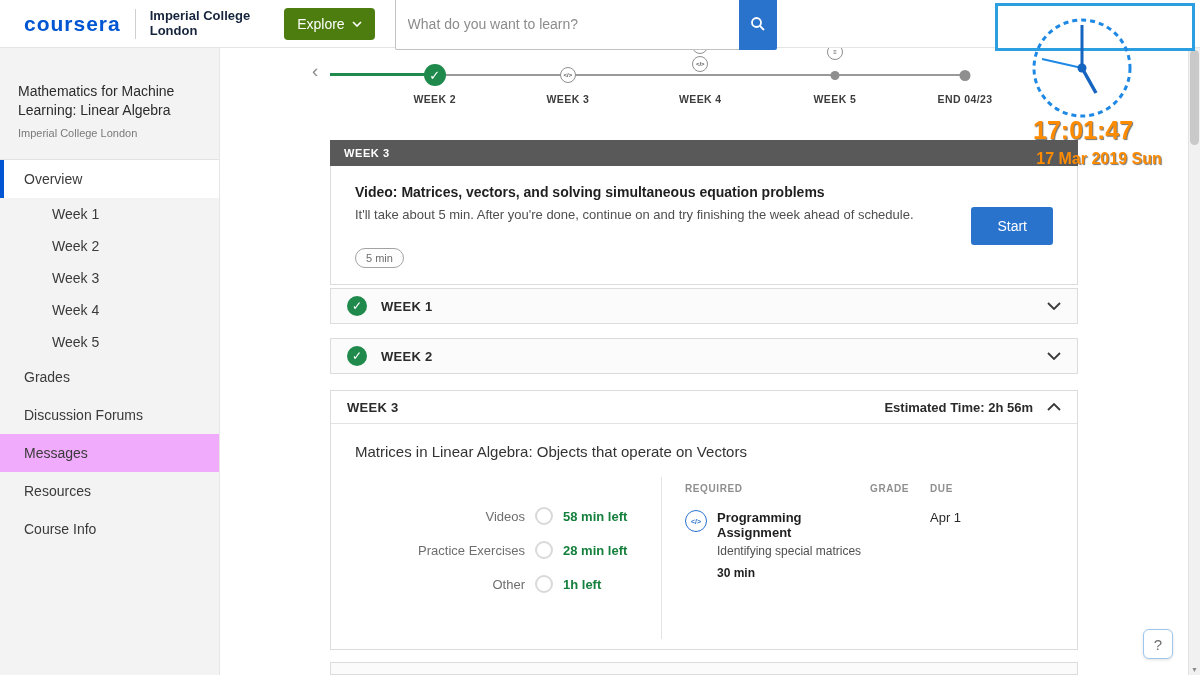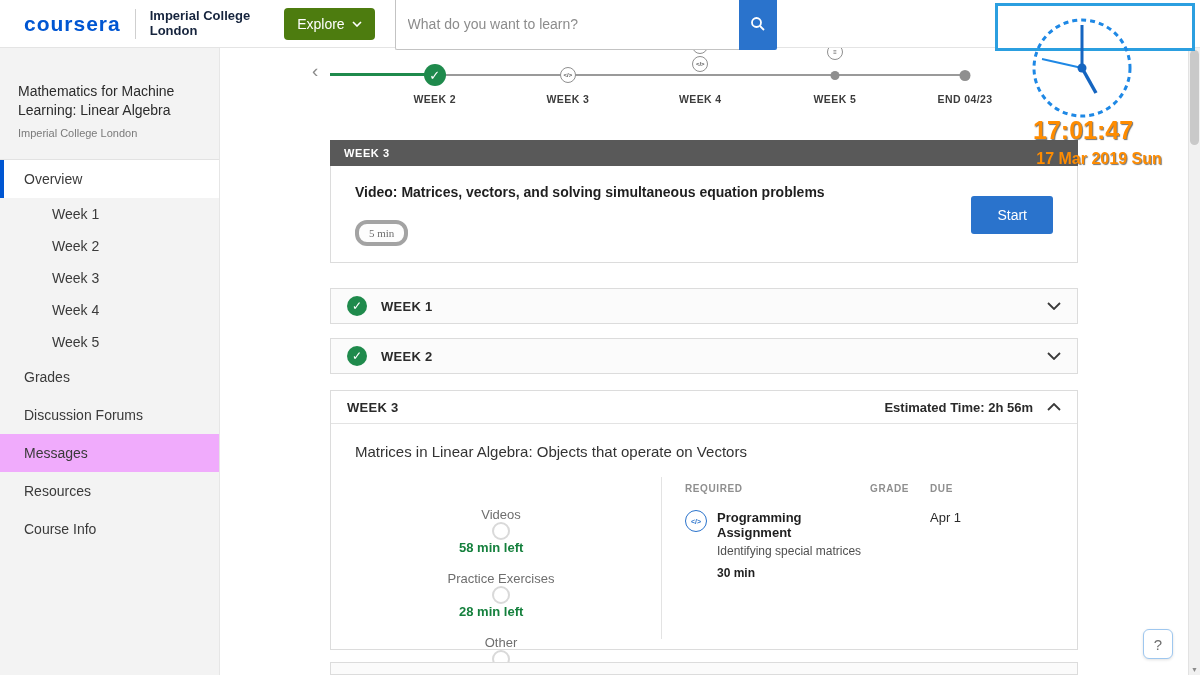--- a/index.html
+++ b/index.html
@@ -52,22 +52,22 @@
               font-size:10.5px; font-weight:bold; color:#3c3c3c; letter-spacing:0.4px; }
 
   
   .nextup { position:absolute; left:330px; top:140px; width:748px; }
   .nextup-header { height:26px; background:#595959; color:#fff; font-size:11px; font-weight:bold;
                    letter-spacing:0.6px; display:flex; align-items:center; padding:0 14px; }
   .nextup-body { background:#fff; border:1px solid #dcdcdc; border-top:none; padding:18px 24px 16px; display:flex; }
   .nextup-main { flex:1; padding-right:30px; }
   .nextup-title { font-size:14px; font-weight:bold; color:#1f1f1f; }
   .nextup-desc { font-size:13px; color:#4f4f4f; margin-top:7px; }
-  .badge { display:inline-block; margin-top:20px; border:4px solid #a3a3a3; border-radius:12px;
-           padding:3px 10px; font-size:11px; color:#6e6e6e; background:#fdfdfd;font-family:Liberation Serif, serif; }
+  .badge { display:inline-block; margin-top:26px; border:1px solid #a3a3a3; border-radius:12px;
+           padding:3px 10px; font-size:11px; color:#6e6e6e; background:#fdfdfd; }
   .start-btn { align-self:center; background:#2a73cc; color:#fff; border:none; border-radius:3px;
                font-size:14px; padding:11px 26px; cursor:pointer; }
 
   
   .accordion { position:absolute; left:330px; width:748px; height:36px; background:#fbfbfb;
                border:1px solid #dcdcdc; display:flex; align-items:center; padding:0 16px; cursor:pointer; }
   .acc1 { top:288px; } .acc2 { top:338px; }
   .acc-check { width:20px; height:20px; border-radius:50%; background:#1f8a4c; color:#fff; font-size:12px;
                display:flex; align-items:center; justify-content:center; flex:none; }
   .acc-label { margin-left:14px; font-size:13px; font-weight:bold; color:#2b2b2b; letter-spacing:0.3px; }
@@ -77,21 +77,21 @@
   .week3 { position:absolute; left:330px; top:390px; width:748px; height:260px; background:#fff;
            border:1px solid #dcdcdc; }
   .w3-header { height:33px; border-bottom:1px solid #e3e3e3; display:flex; align-items:center;
                padding:0 16px; cursor:pointer; }
   .w3-label { font-size:13px; font-weight:bold; letter-spacing:0.3px; color:#2b2b2b; }
   .w3-right { margin-left:auto; display:flex; align-items:center; gap:14px; }
   .w3-est { font-size:13px; font-weight:bold; color:#2b2b2b; }
   .w3-title { position:absolute; left:24px; top:52px; font-size:15px; color:#333; }
   .w3-divider { position:absolute; left:330px; top:86px; bottom:10px; width:1px; background:#e3e3e3; }
   .w3-progress { position:absolute; left:24px; top:116px; width:292px; }
-  .prog-row { display:flex; align-items:center; margin-bottom:16px;flex-direction:column; }
+  .prog-row { display:flex; align-items:center; justify-content:flex-end; margin-bottom:16px; }
   .prog-label { font-size:13px; color:#6e6e6e; }
   .prog-circle { width:18px; height:18px; border-radius:50%; border:2px solid #d9d9d9; margin:0 10px; background:#fff; flex:none; }
   .prog-value { font-size:13px; font-weight:bold; color:#15803d; width:84px; }
   .w3-table { position:absolute; left:354px; top:92px; right:14px; }
   .w3-table-head, .w3-item { display:grid; grid-template-columns:185px 60px 1fr; }
   .th { font-size:10px; font-weight:bold; color:#8f8f8f; letter-spacing:0.6px; }
   .w3-item { margin-top:16px; cursor:pointer; }
   .item-main { display:flex; }
   .item-icon { width:22px; height:22px; border-radius:50%; border:1px solid #2a73cc; color:#2a73cc;
                font-size:7px; font-weight:bold; display:flex; align-items:center; justify-content:center;
@@ -212,20 +212,21 @@
     <div class="tl-dot tl-dot-end"></div>
     <div class="tl-label">END 04/23</div>
   </div>
 </div>
 
 <section class="nextup">
   <div class="nextup-header">WEEK 3</div>
   <div class="nextup-body">
     <div class="nextup-main">
       <div class="nextup-title">Video: Matrices, vectors, and solving simultaneous equation problems</div>
+      <div class="nextup-desc">It'll take about 5 min. After you're done, continue on and try finishing the week ahead of schedule.</div>
       <span class="badge">5 min</span>
     </div>
     <button class="start-btn">Start</button>
   </div>
 </section>
 
 <section class="accordion acc1">
   <div class="acc-check">
       <span>✓</span>
     </div>

